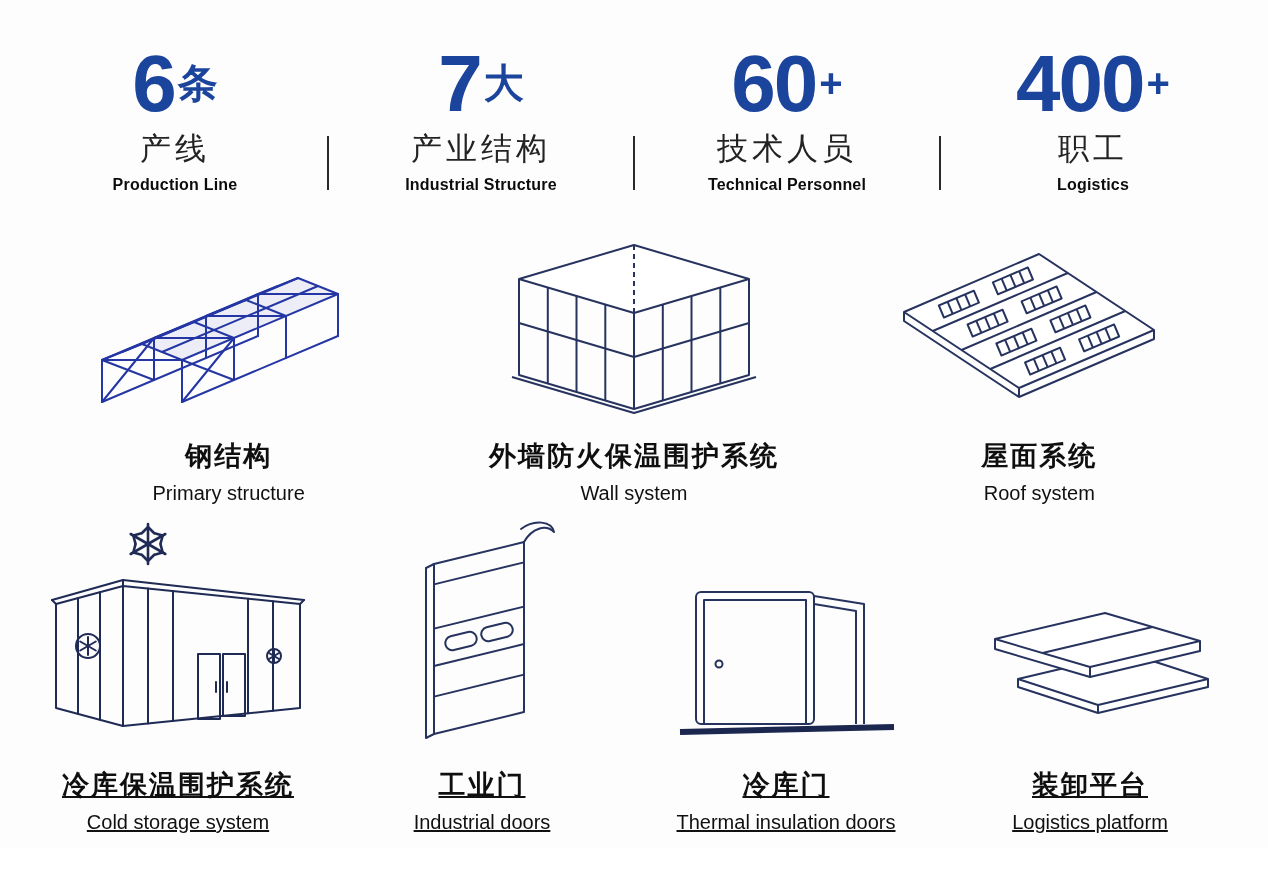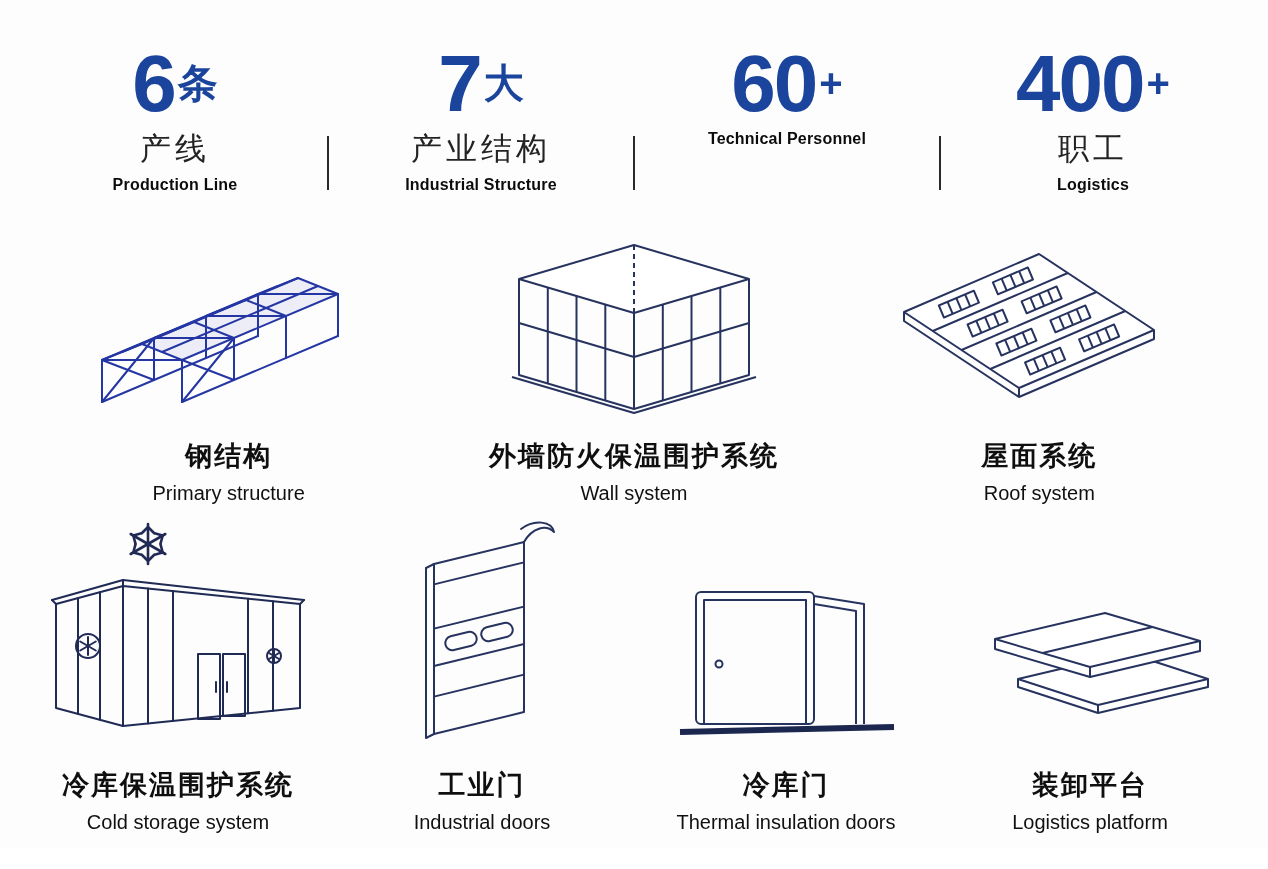--- a/index.html
+++ b/index.html
@@ -59,21 +59,21 @@
     background:#2a2a2a;
     margin-top:92px;
     flex:0 0 2px;
   }
   
   .row{
     display:flex;
     padding:0 26px;
   }
   .row1{margin-top:26px;align-items:flex-end;}
-  .row2{margin-top:44px;}
+  .row2{margin-top:44px;text-decoration:underline;}
   .product{
     flex:1;
     text-align:center;
   }
   .illus{
     height:202px;
     display:flex;
     align-items:flex-end;
     justify-content:center;
   }
@@ -110,20 +110,21 @@
     <div class="stat">
       <div class="stat-number"><span>7</span><span class="unit">大</span></div>
       <div class="stat-zh">产业结构</div>
       <div class="stat-en">Industrial Structure</div>
     </div>
 
     <div class="divider"></div>
 
     <div class="stat">
       <div class="stat-number"><span>60</span><span class="unit">+</span></div>
+      <div class="stat-zh">技术人员</div>
       <div class="stat-en">Technical Personnel</div>
     </div>
 
     <div class="divider"></div>
 
     <div class="stat">
       <div class="stat-number"><span>400</span><span class="unit">+</span></div>
       <div class="stat-zh">职工</div>
       <div class="stat-en">Logistics</div>
     </div>

